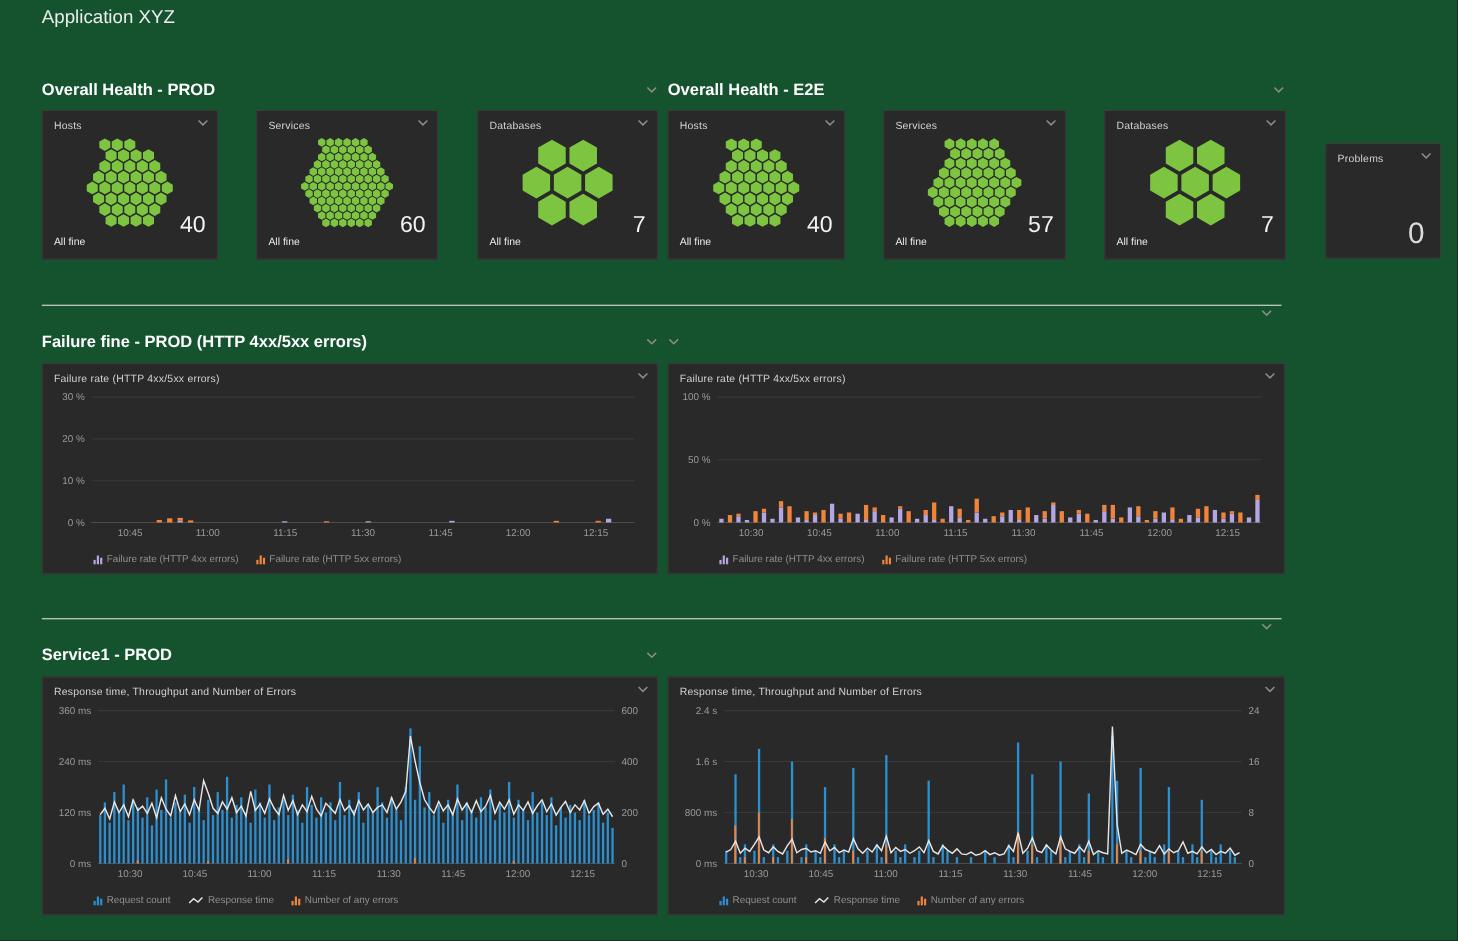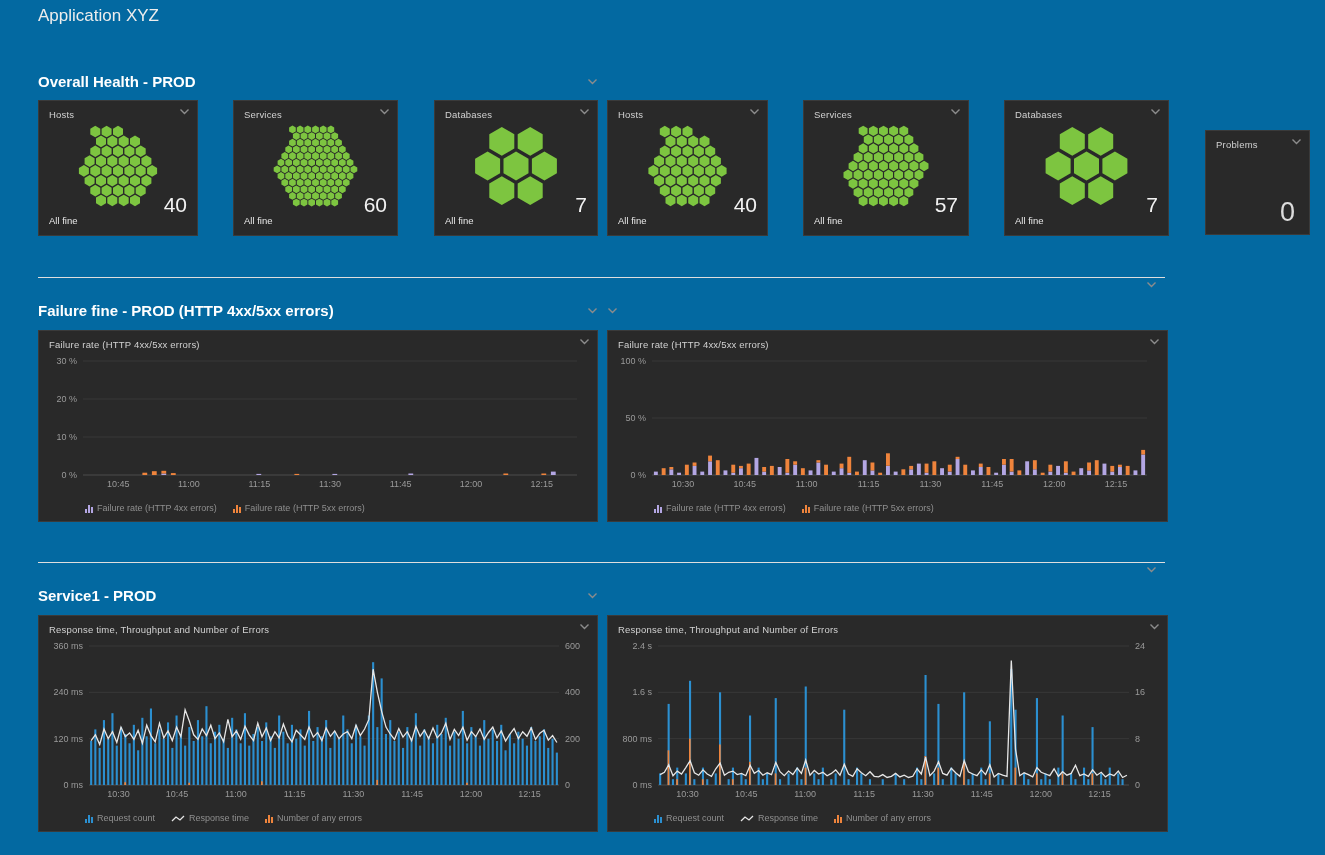--- a/index.html
+++ b/index.html
@@ -1,17 +1,17 @@
 <!DOCTYPE html>
 <html><head>
 <meta charset="utf-8">
 <style>
   *{margin:0;padding:0;box-sizing:border-box}
   html,body{background:#141414}
-  .dashboard{position:relative;width:1325px;height:855px;background:#0369a1;
+  .dashboard{position:relative;width:1325px;height:855px;background:#14532d;
     font-family:"Liberation Sans",sans-serif;color:#e6e6e6;overflow:hidden}
   .page-title{position:absolute;left:38px;top:6px;font-size:17px;color:#ededed}
   .section-header{position:absolute;display:flex;justify-content:space-between;align-items:center;height:20px}
   .section-title{font-size:15px;font-weight:bold;color:#ffffff}
   .chev{line-height:0;cursor:pointer}
   .tile{position:absolute;background:#292929;border:1px solid #3a3a3a}
   .tile-label{position:absolute;left:10px;top:8px;font-size:9.5px;font-weight:normal;color:#d2d2d2;letter-spacing:.2px}
   .tile-chev{position:absolute;right:7px;top:7px}
   .hex-wrap{position:absolute;left:6px;right:6px;top:24px;bottom:28px}
   .tile-status{position:absolute;left:10px;bottom:9px;font-size:9.5px;font-weight:normal;color:#e8e8e8}
@@ -28,20 +28,26 @@
 </style>
 </head>
 <body>
 
 <div class="dashboard">
 
   <div class="page-title">Application XYZ</div>
 
   <div class="section-header" style="left:38px;top:71px;width:560px">
     <span class="section-title">Overall Health - PROD</span>
+    <span class="chev"><svg width="11" height="7" viewBox="0 0 11 7">
+          <polyline points="1.5,1.5 5.5,5.5 9.5,1.5" fill="none" stroke="#8c8c8c" stroke-width="1.4"></polyline>
+        </svg></span>
+  </div>
+  <div class="section-header" style="left:607px;top:71px;width:561px">
+    <span class="section-title">Overall Health - E2E</span>
     <span class="chev"><svg width="11" height="7" viewBox="0 0 11 7">
           <polyline points="1.5,1.5 5.5,5.5 9.5,1.5" fill="none" stroke="#8c8c8c" stroke-width="1.4"></polyline>
         </svg></span>
   </div>
 
   <div class="tile" style="left:38px;top:100px;width:160px;height:136px">
     <span class="tile-label">Hosts</span>
     <span class="chev tile-chev"><svg width="11" height="7" viewBox="0 0 11 7">
           <polyline points="1.5,1.5 5.5,5.5 9.5,1.5" fill="none" stroke="#8c8c8c" stroke-width="1.4"></polyline>
         </svg></span>

